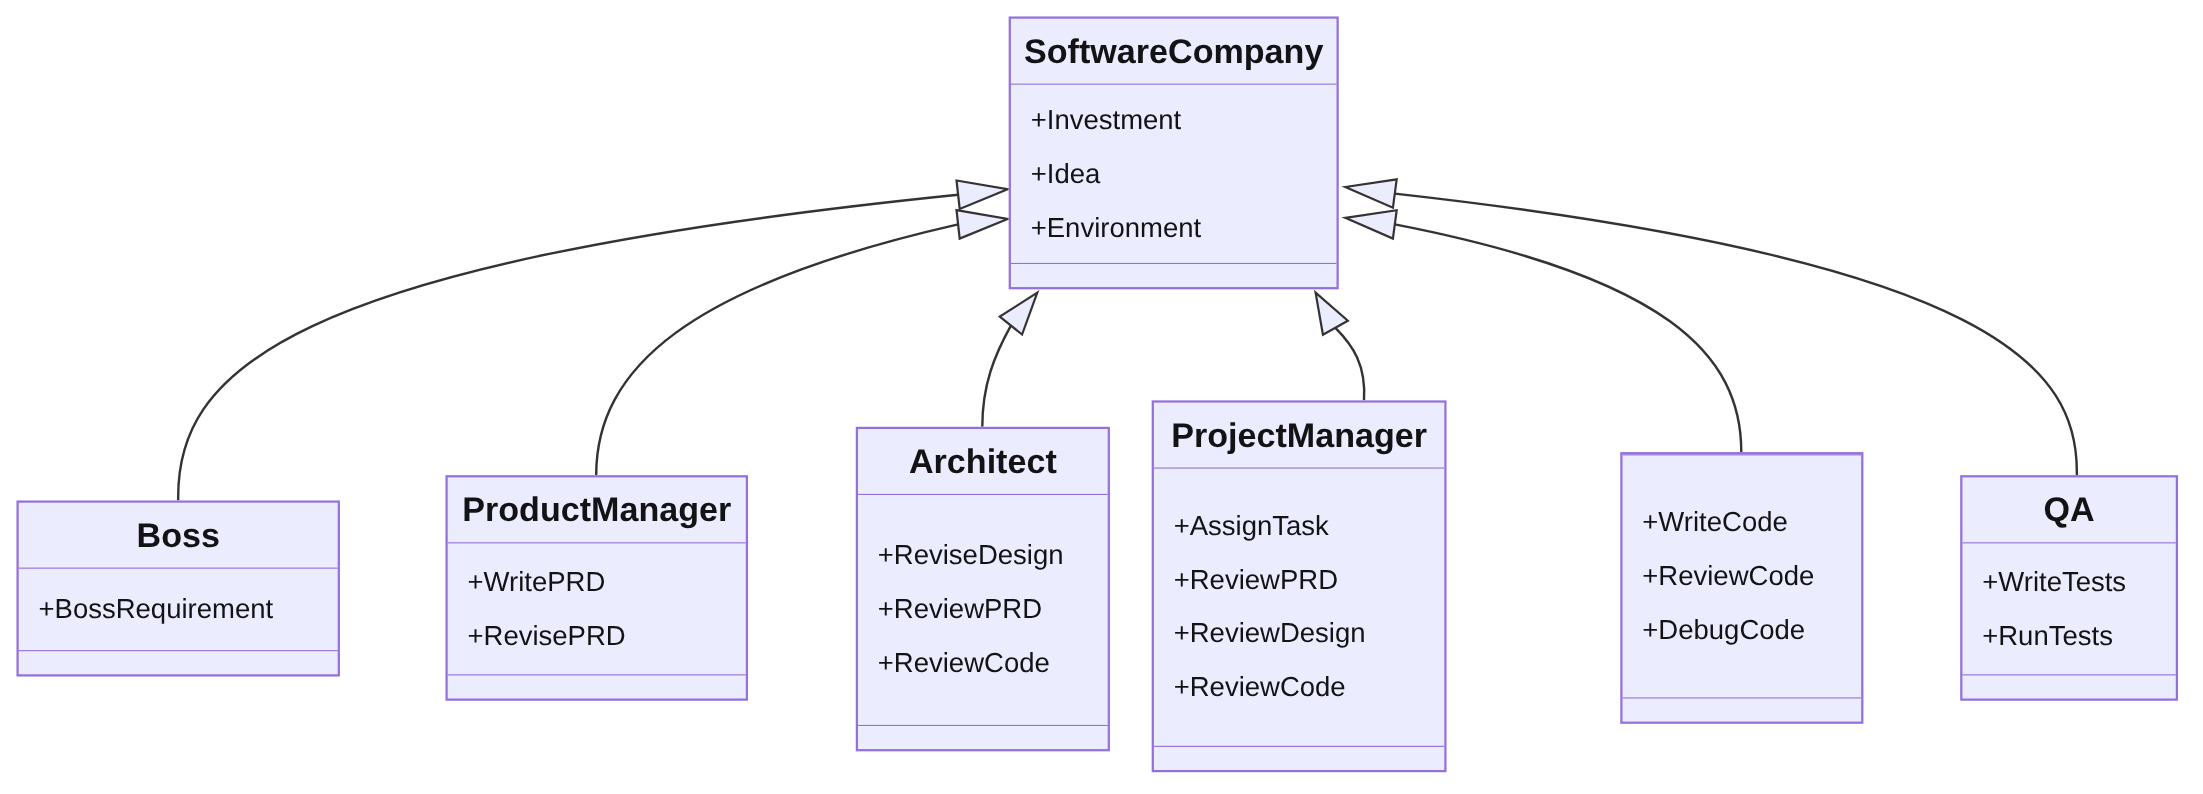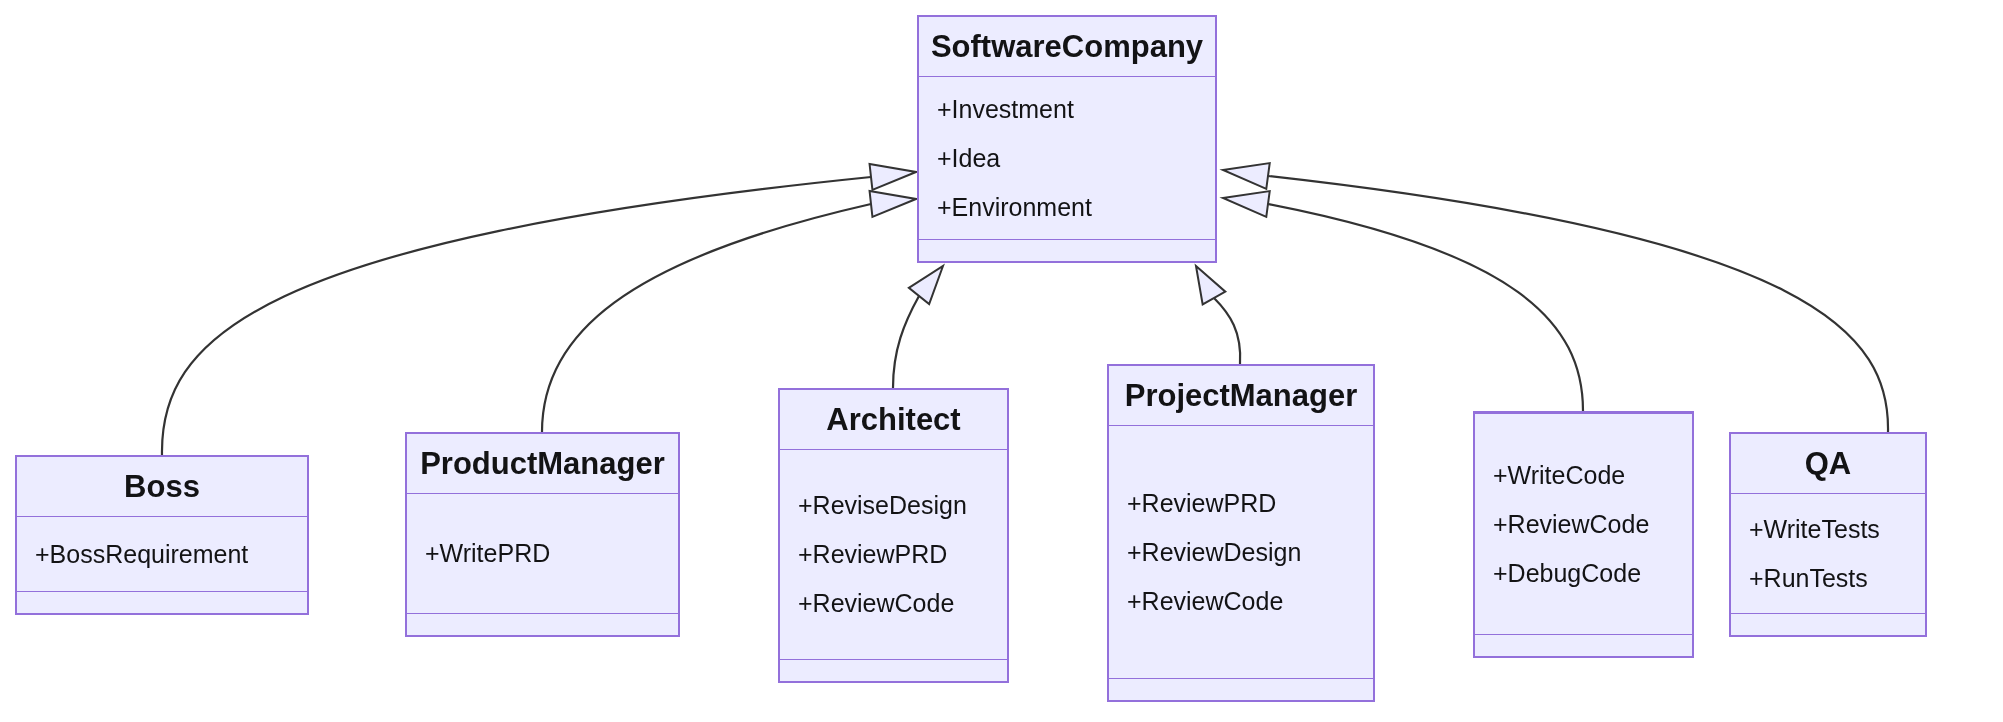--- a/index.html
+++ b/index.html
@@ -114,50 +114,52 @@
         <div class="uml-title">Boss</div>
         <div class="uml-attrs">
           <div class="uml-attr">+BossRequirement</div>
         </div>
         <div class="uml-methods"></div>
       </div>
       <div class="uml-class" style="left: 405px; top: 432px; width: 275px; height: 205px;">
         <div class="uml-title">ProductManager</div>
         <div class="uml-attrs">
           <div class="uml-attr">+WritePRD</div>
+          <div class="uml-attr">+RevisePRD</div>
         </div>
         <div class="uml-methods"></div>
       </div>
       <div class="uml-class" style="left: 778px; top: 388px; width: 231px; height: 295px;">
         <div class="uml-title">Architect</div>
         <div class="uml-attrs">
           <div class="uml-attr">+ReviseDesign</div>
           <div class="uml-attr">+ReviewPRD</div>
           <div class="uml-attr">+ReviewCode</div>
         </div>
         <div class="uml-methods"></div>
       </div>
-      <div class="uml-class" style="left: 1107px; top: 364px; width: 268px; height: 338px;">
+      <div class="uml-class" style="left: 1047px; top: 364px; width: 268px; height: 338px;">
         <div class="uml-title">ProjectManager</div>
         <div class="uml-attrs">
+          <div class="uml-attr">+AssignTask</div>
           <div class="uml-attr">+ReviewPRD</div>
           <div class="uml-attr">+ReviewDesign</div>
           <div class="uml-attr">+ReviewCode</div>
         </div>
         <div class="uml-methods"></div>
       </div>
       <div class="uml-class" style="left: 1473px; top: 411px; width: 221px; height: 247px;">
         <div class="uml-attrs">
           <div class="uml-attr">+WriteCode</div>
           <div class="uml-attr">+ReviewCode</div>
           <div class="uml-attr">+DebugCode</div>
         </div>
         <div class="uml-methods"></div>
       </div>
-      <div class="uml-class" style="left: 1729px; top: 432px; width: 198px; height: 205px;">
+      <div class="uml-class" style="left: 1782px; top: 432px; width: 198px; height: 205px;">
         <div class="uml-title">QA</div>
         <div class="uml-attrs">
           <div class="uml-attr">+WriteTests</div>
           <div class="uml-attr">+RunTests</div>
         </div>
         <div class="uml-methods"></div>
       </div>
     </div>
 </div>
 

